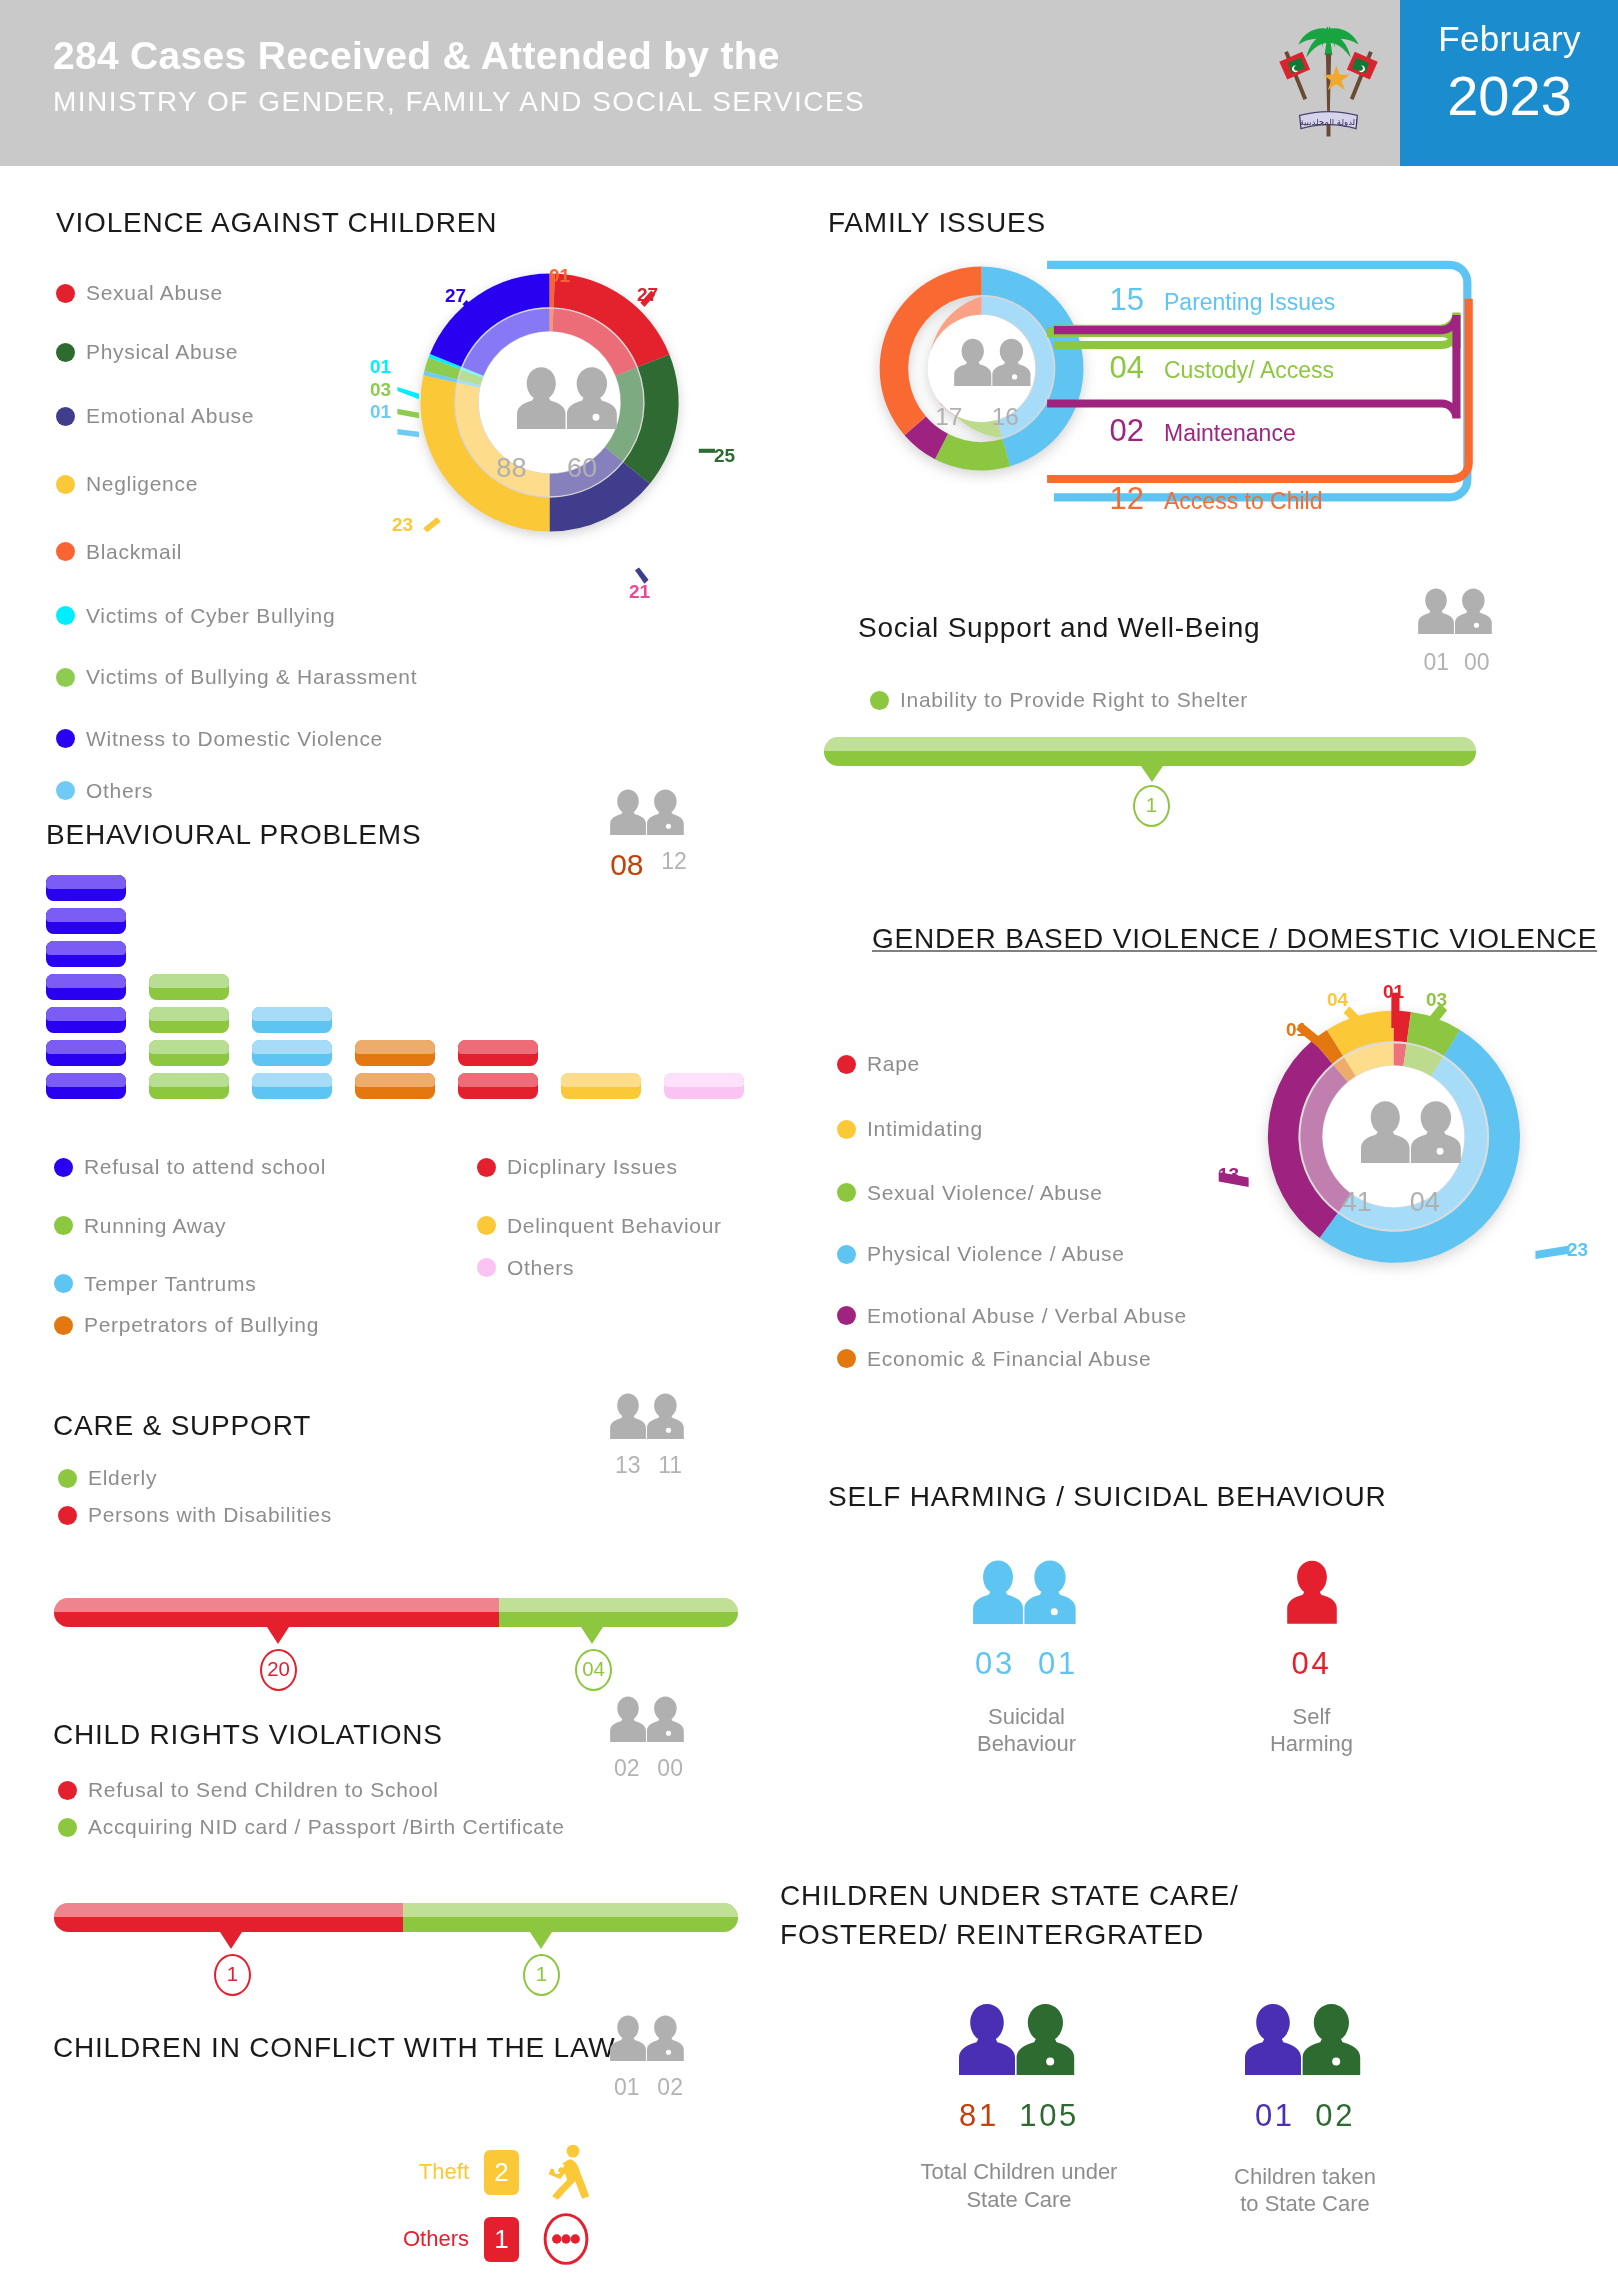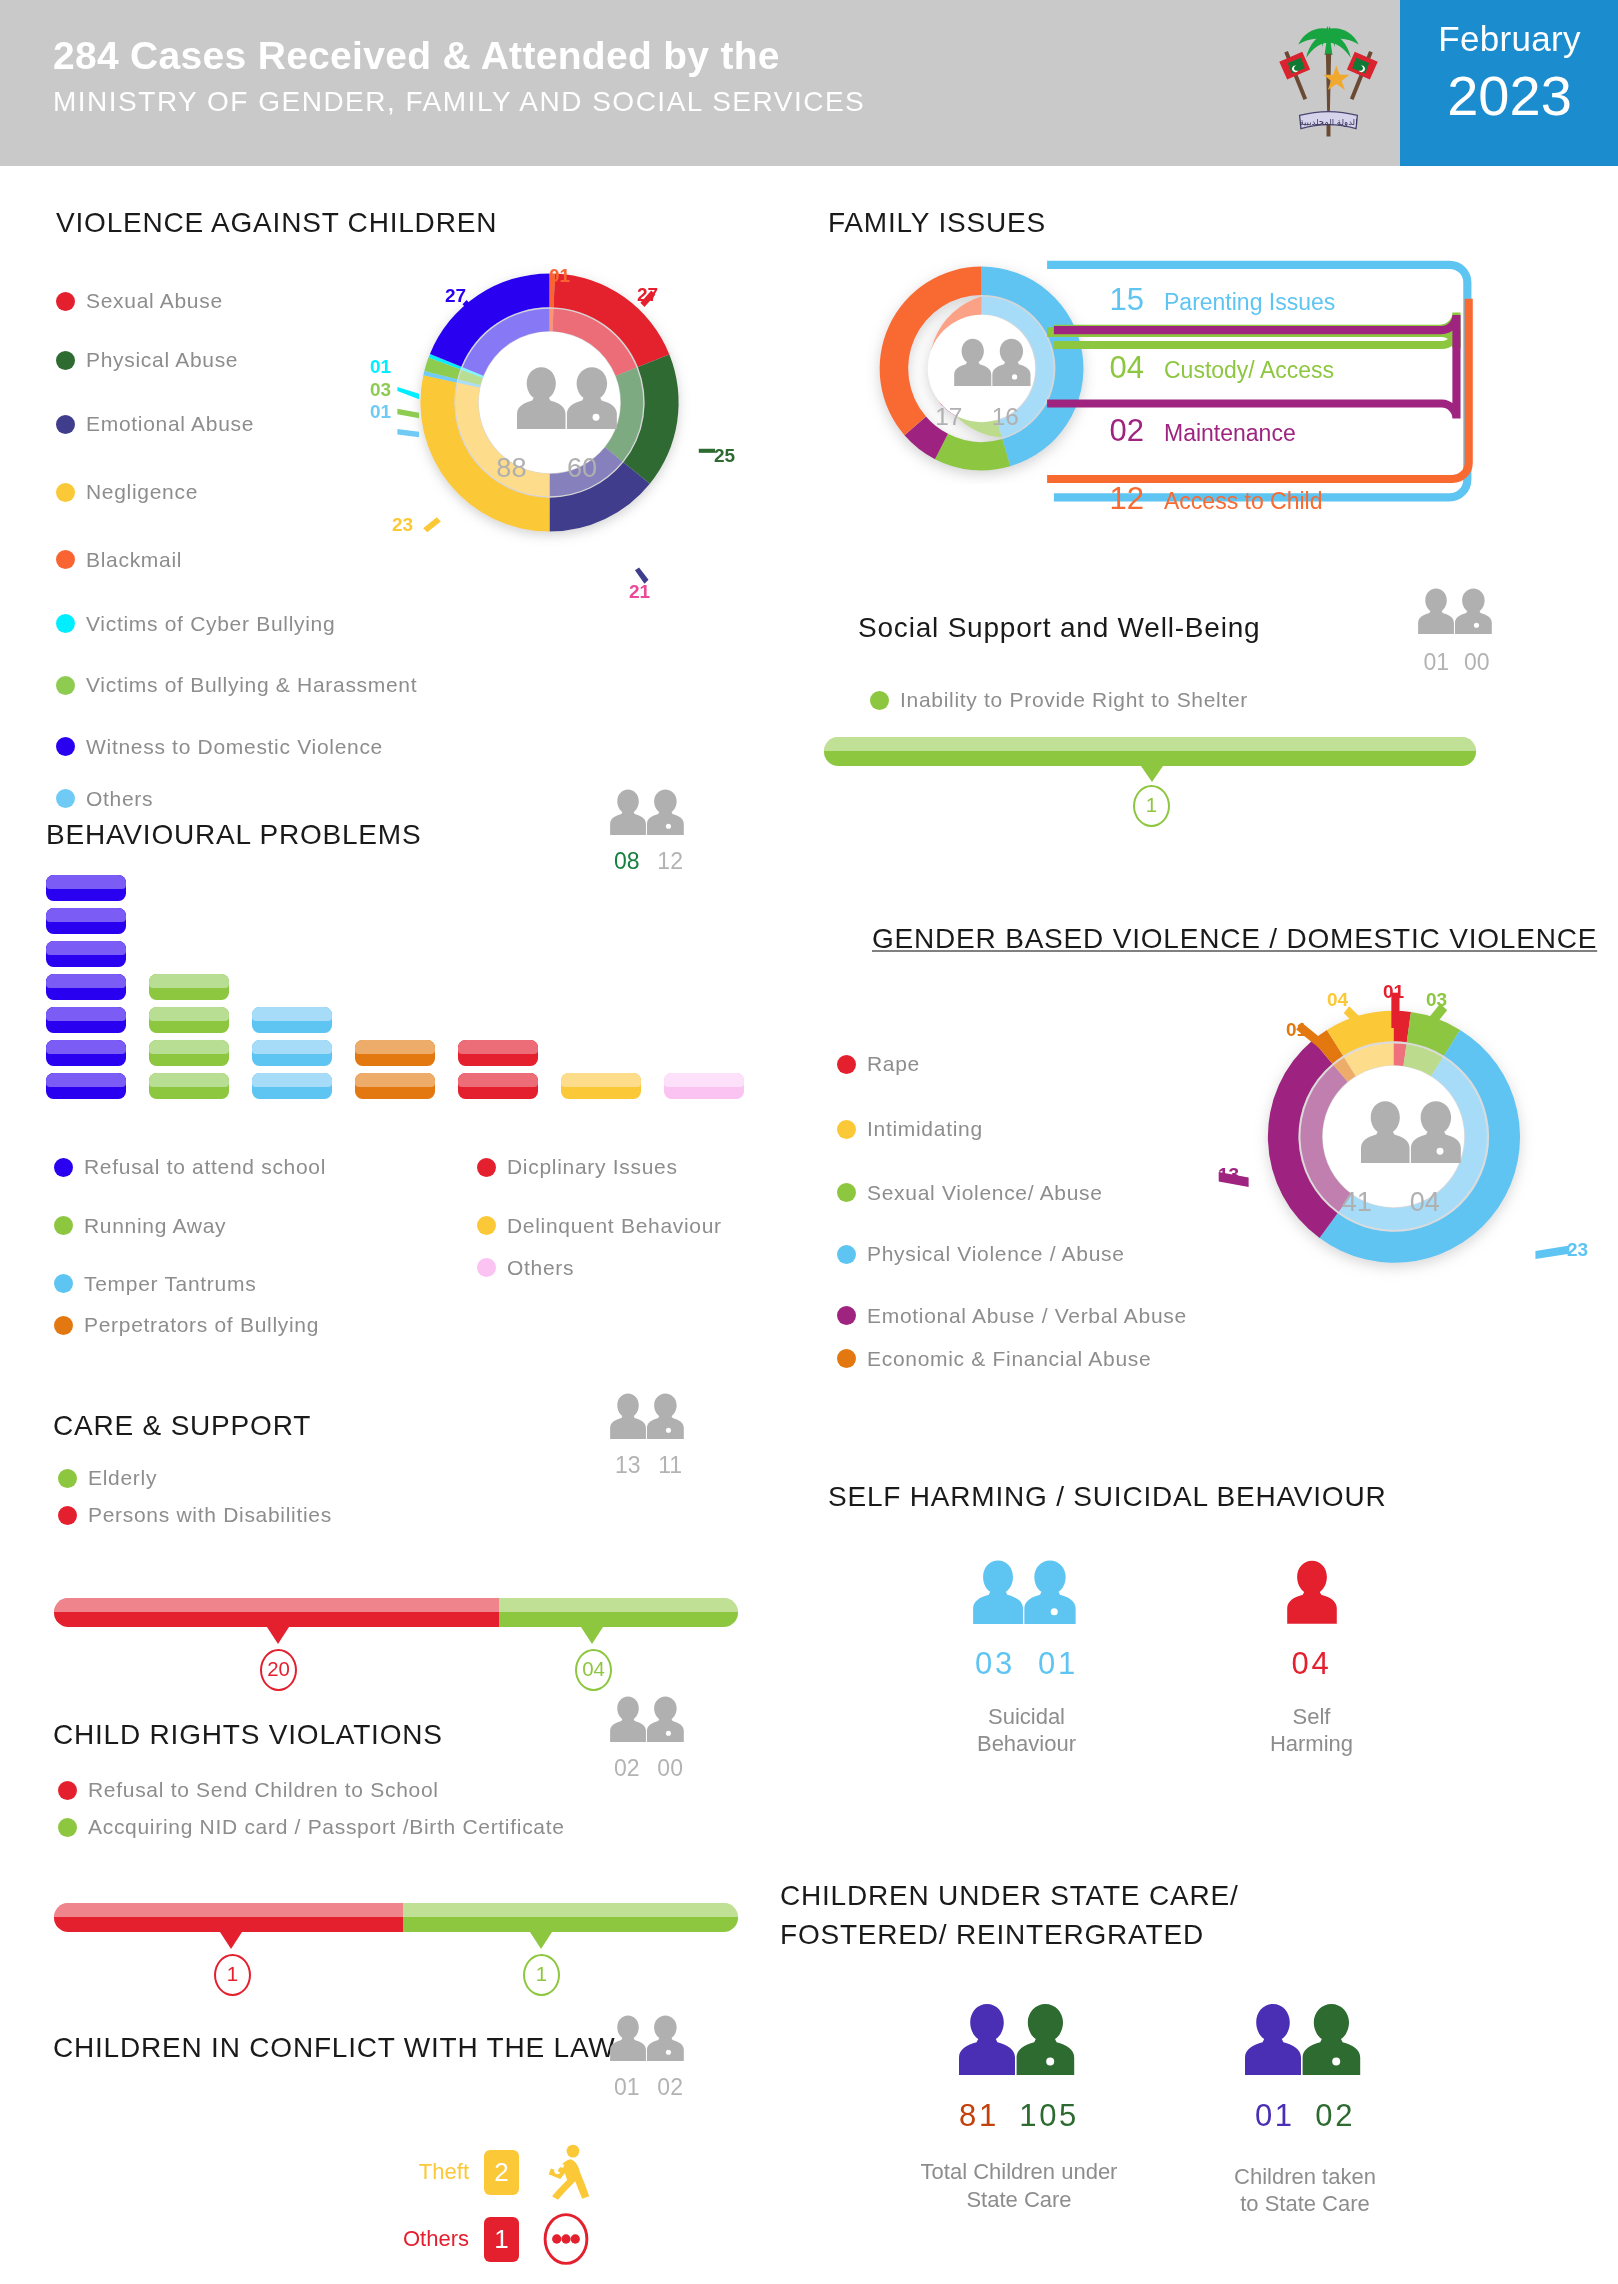--- a/index.html
+++ b/index.html
@@ -120,21 +120,21 @@
   <div class="date-box">
     <div class="date-month">February</div>
     <div class="date-year">2023</div>
   </div>
 </div>
 
 <div class="abs" style="left:56px; top:207px;">
   <div class="sec-title">VIOLENCE AGAINST CHILDREN</div>
 </div>
 
-<div class="abs" style="left:56px; top:272px; width:319px;">
+<div class="abs" style="left:56px; top:264px; width:319px;">
   <div class="legend-row" style="height:58px">
     <span class="dot" style="background:#e4202f"></span>
     <span class="legend-label">Sexual Abuse</span>
   </div>
   <div class="legend-row" style="height:58px">
     <span class="dot" style="background:#2d6b31"></span>
     <span class="legend-label">Physical Abuse</span>
   </div>
   <div class="legend-row" style="height:67px">
     <span class="dot" style="background:#3f3d8c"></span>
@@ -338,21 +338,21 @@
   <div class="sec-title">BEHAVIOURAL PROBLEMS</div>
 </div>
 
 <div class="abs" style="left:605px; top:782px; text-align:center;">
   <svg width="87" height="63" viewBox="0 0 170 110" fill="#b0b0b0">
     <path d="M45 8c-12 0-21 10-21 23 0 9 4 17 10 21l-2 4c-12 3-22 9-22 19v22h70V75c0-10-10-16-22-19l-2-4c6-4 10-12 10-21C66 18 57 8 45 8z"></path>
     <path d="M118 8c-12 0-22 10-22 23 0 9 4 17 10 21l-2 4c-12 3-22 9-22 19v22h72V75c0-10-10-16-22-19l-2-4c6-4 10-12 10-21C140 18 130 8 118 8z"></path>
     <circle cx="124" cy="80" r="5" fill="#fff"></circle>
   </svg>
   <div style="display:flex;justify-content:center;gap:17.7px;margin-top:1.4px">
-    <span style="font-size:23px;color:#15803d">08</span>
+    <span style="font-size:30px;color:#c2410c">08</span>
     <span style="font-size:23px;color:#b3b3b3">12</span>
   </div>
 </div>
 
 <div class="abs" style="left:46px; top:875px;">
 
   <div style="display:flex;gap:23px;height:33px">
     <div class="pill" style="background:#2a00f0">
         <i style="background:#7b5cf5"></i>
       </div>

